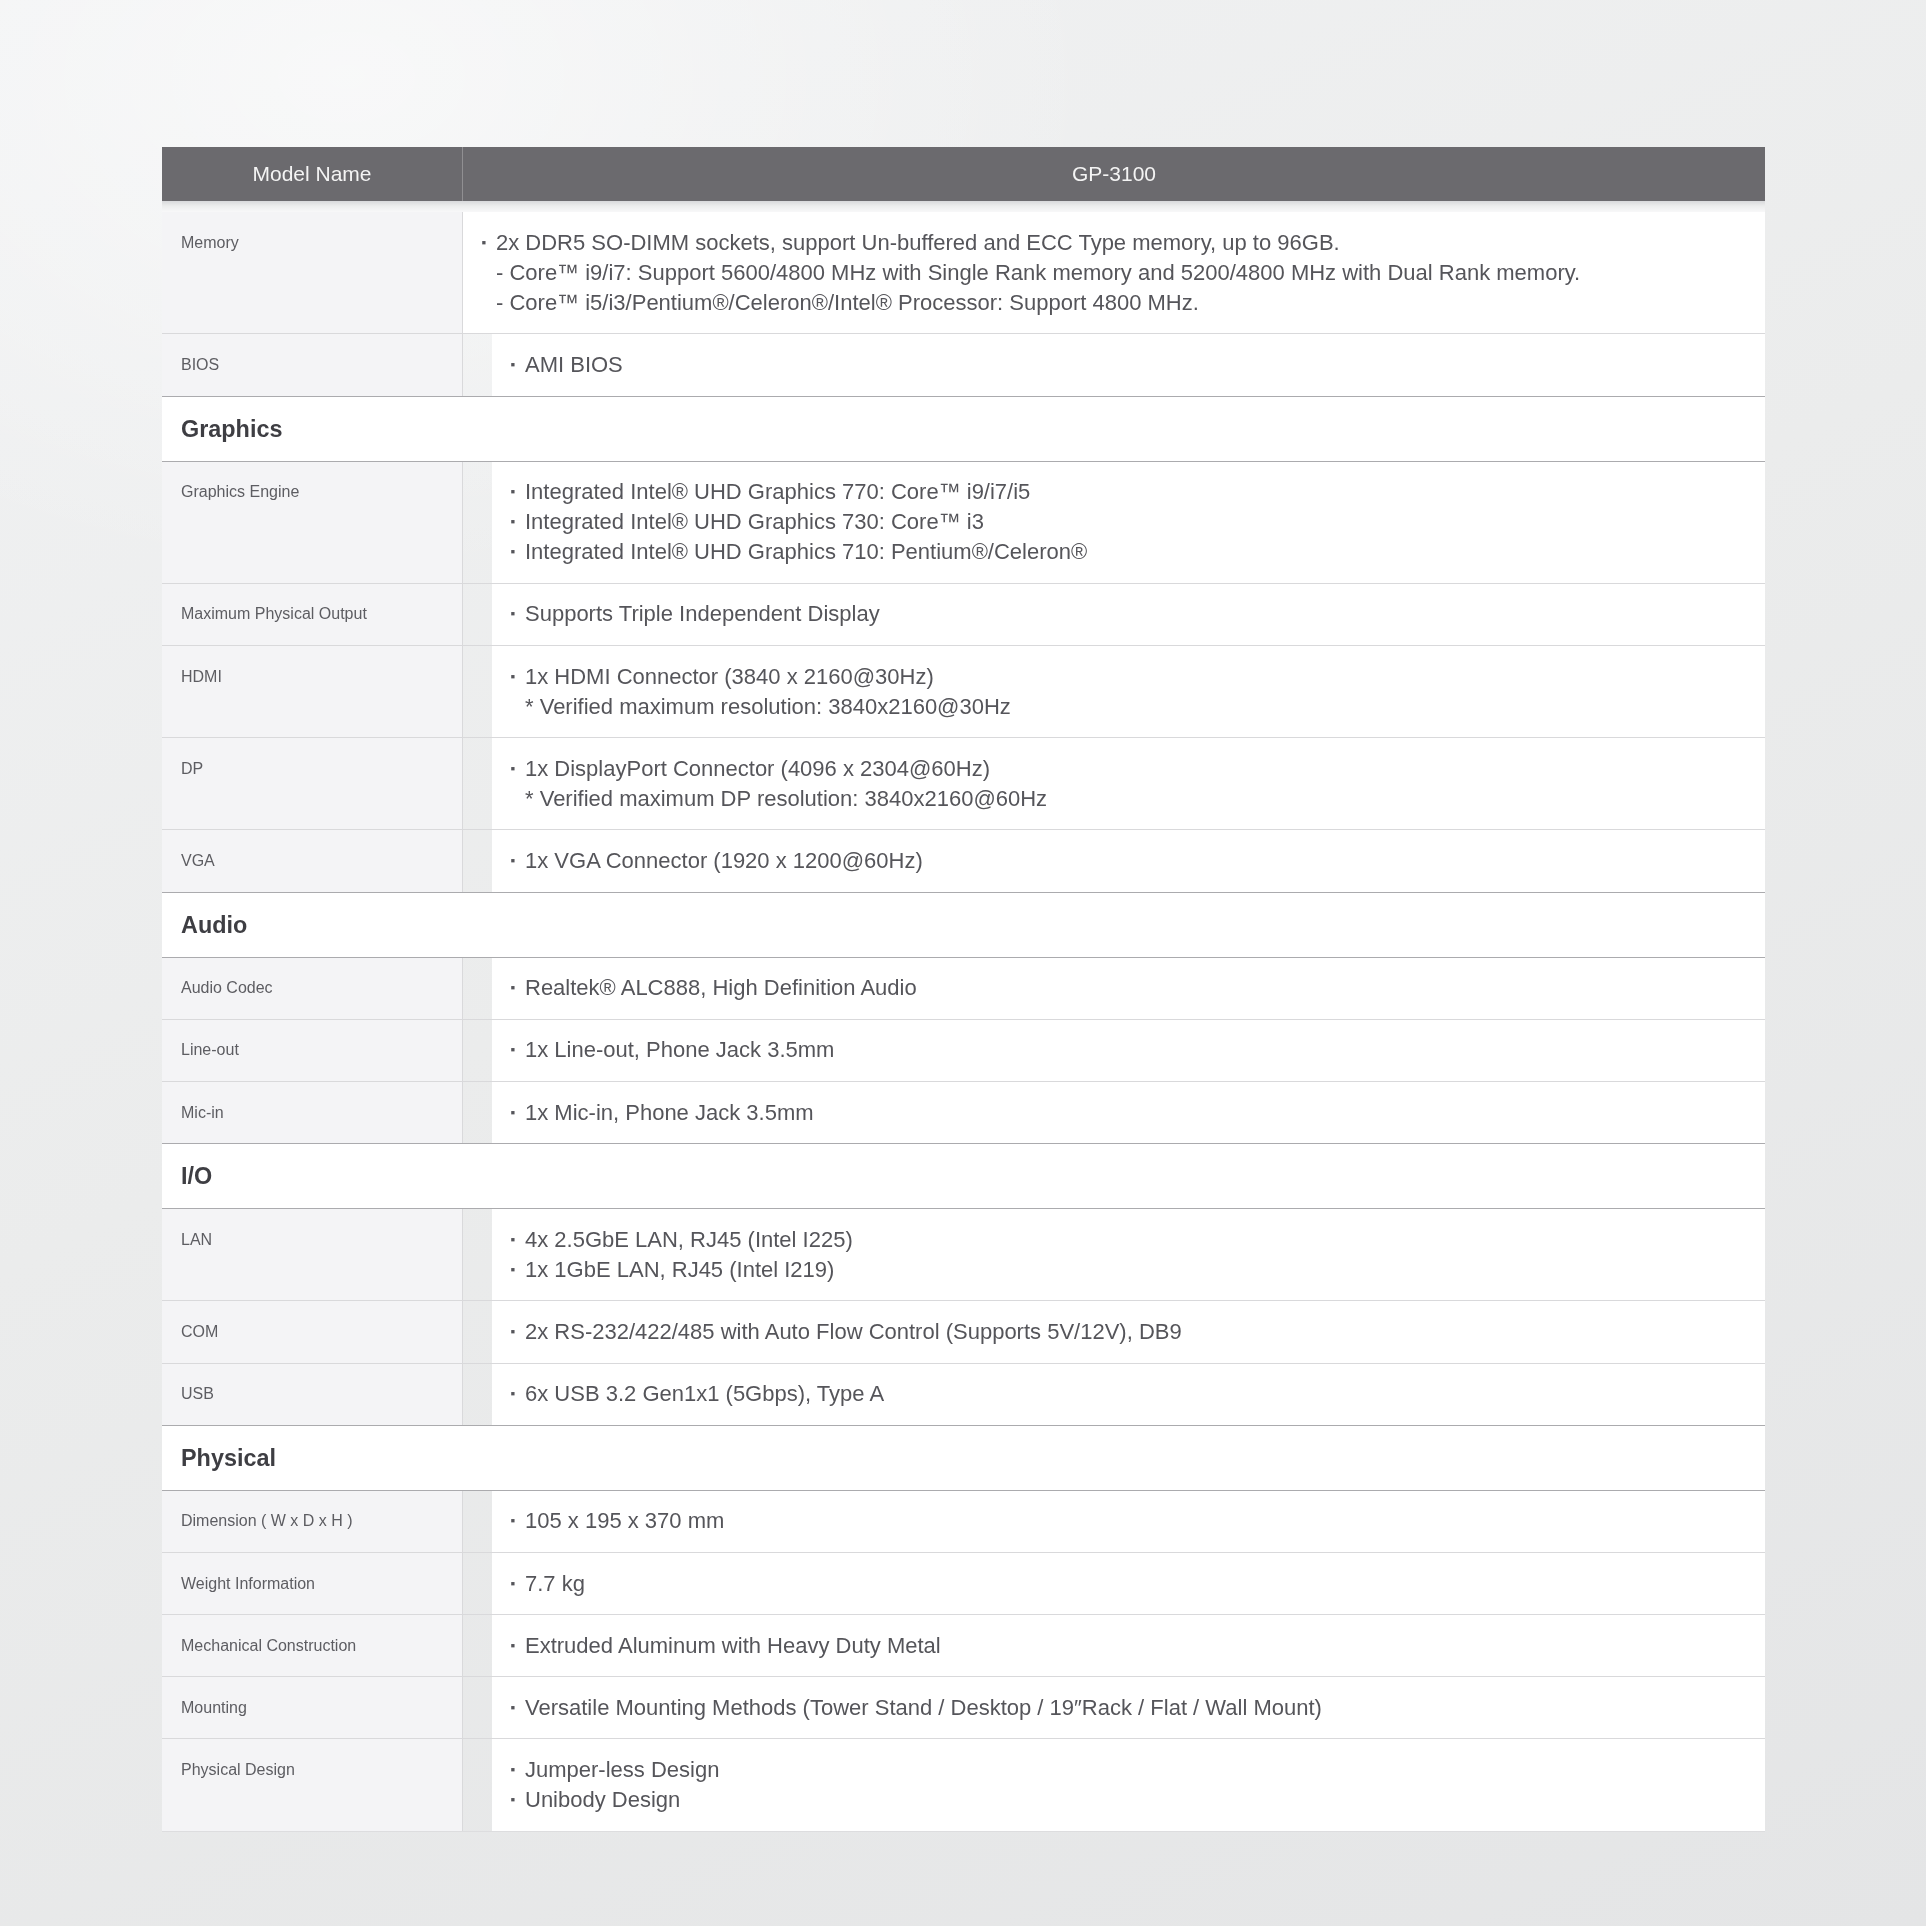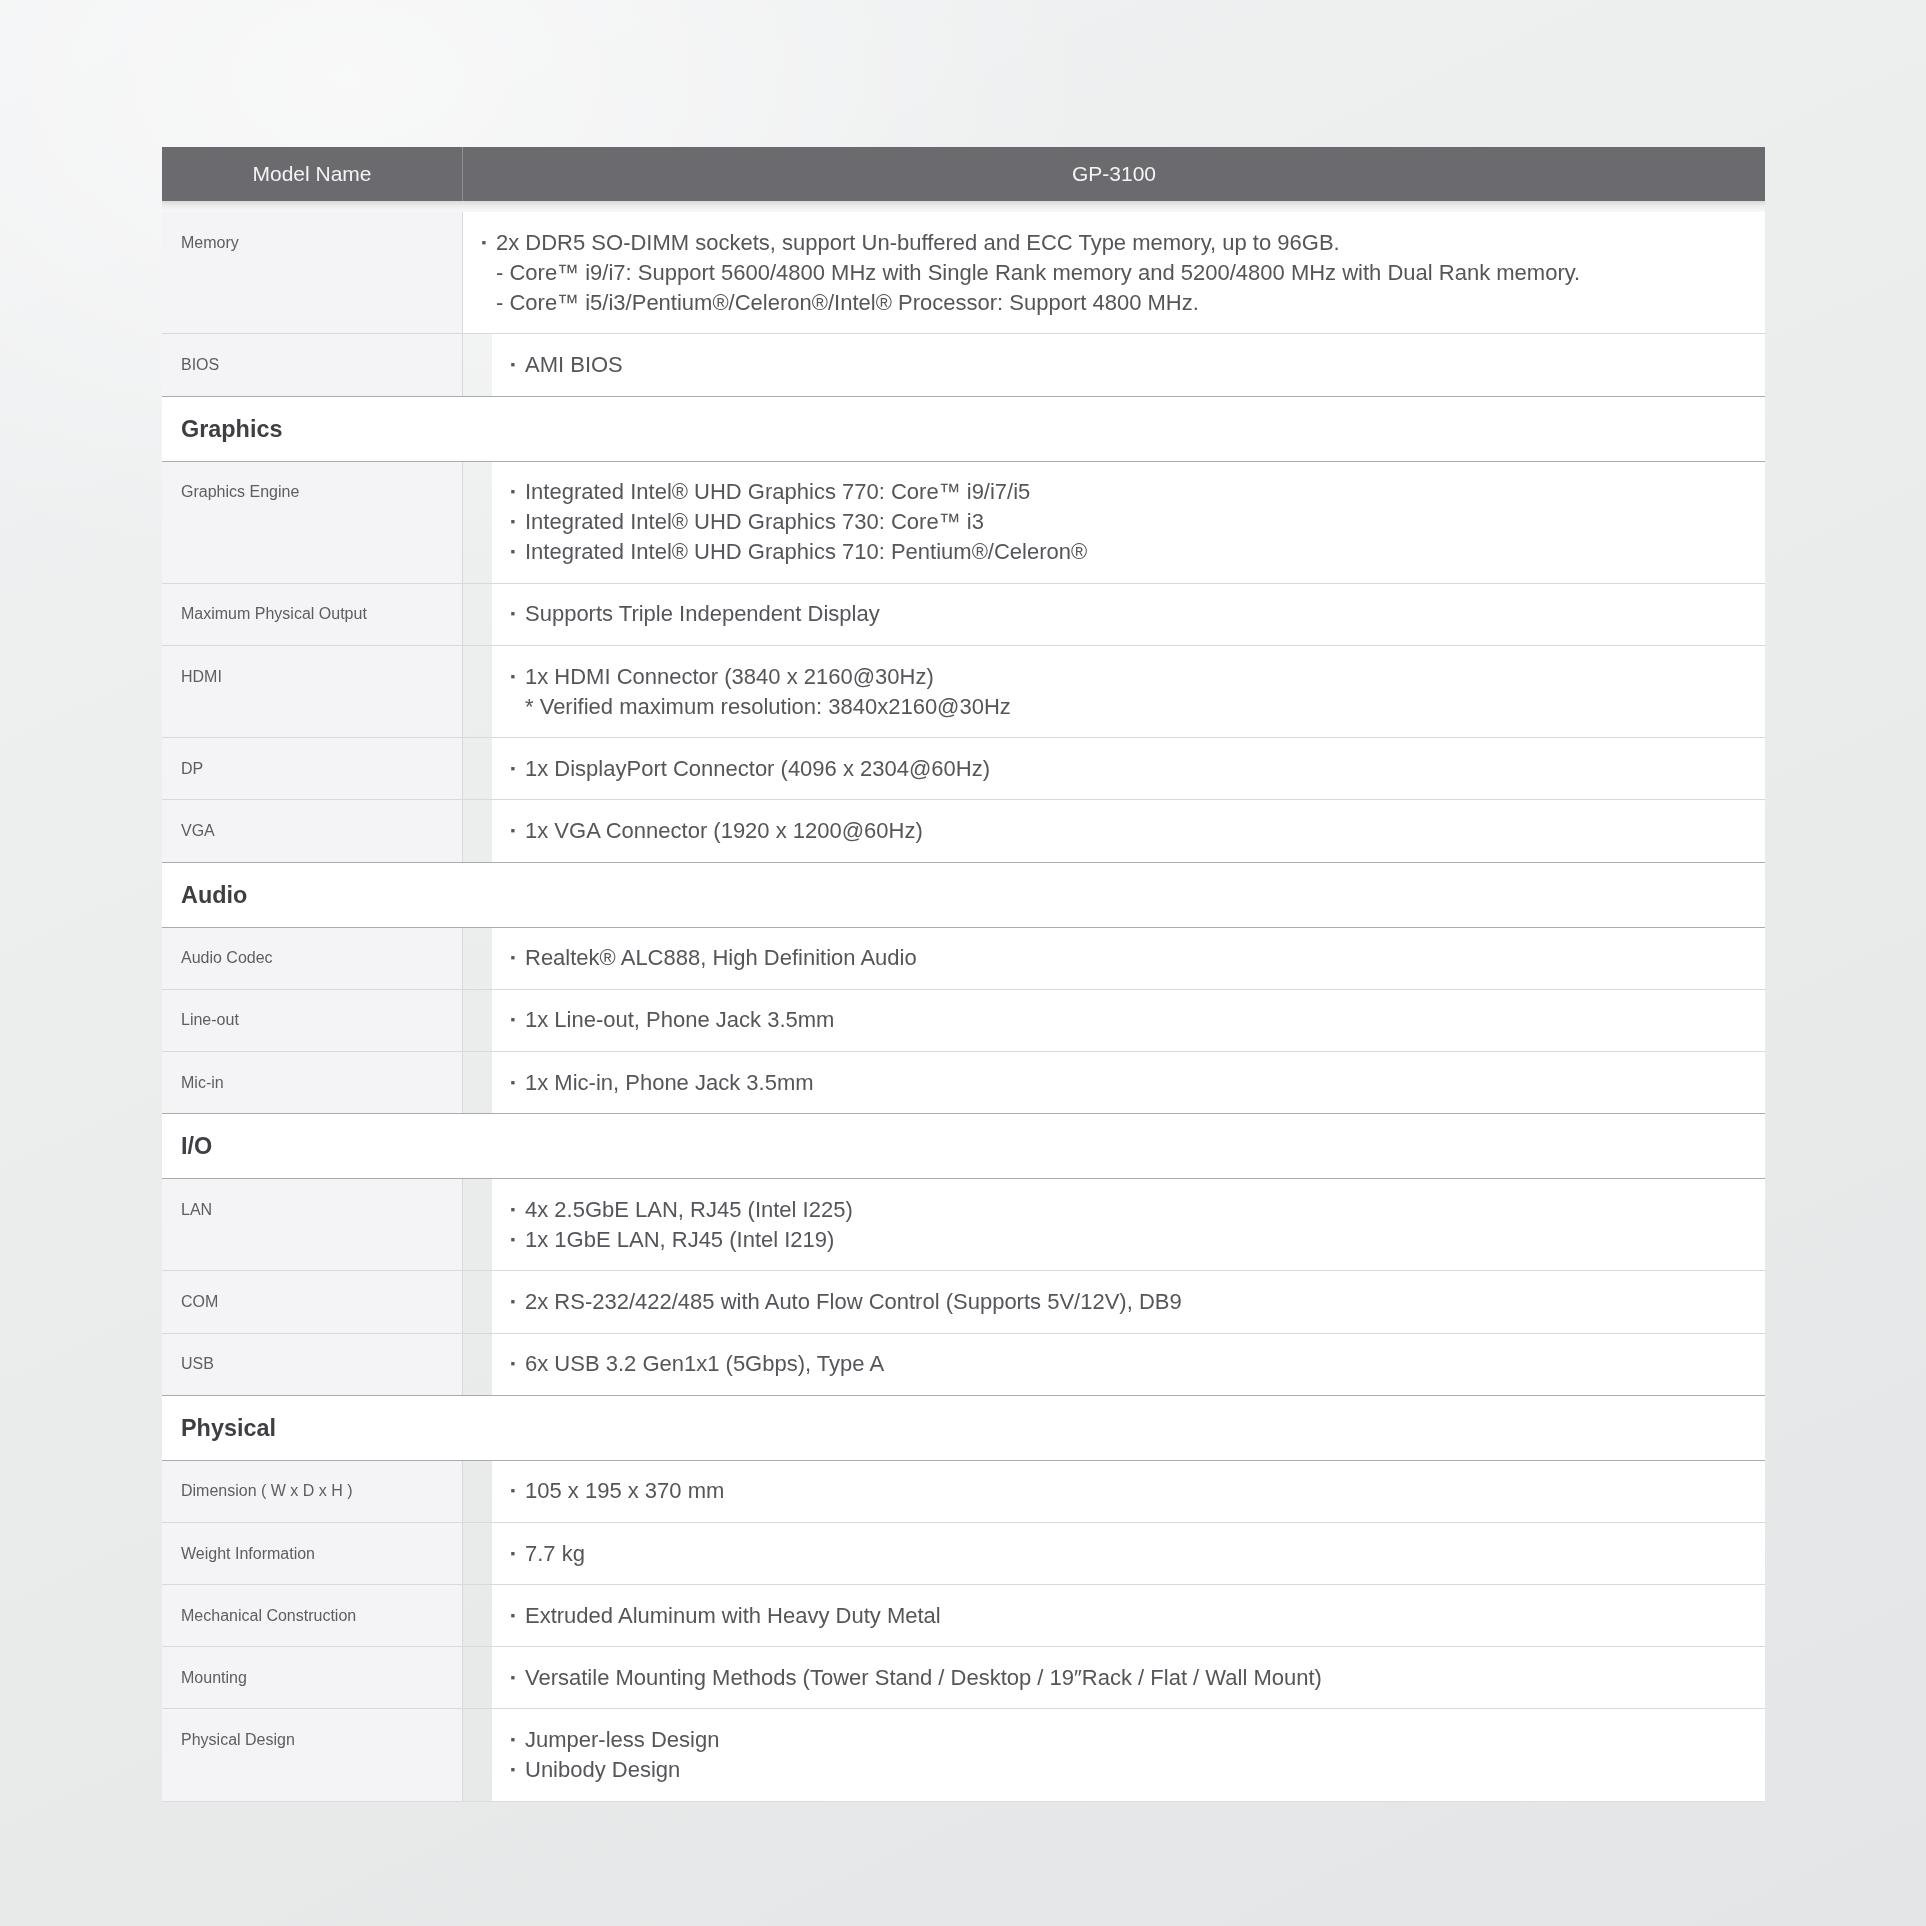--- a/index.html
+++ b/index.html
@@ -100,20 +100,21 @@
         <div class="cell-label">HDMI</div>
         <div class="cell-value">
           <div class="line"><span class="bullet">▪</span><span>1x HDMI Connector (3840 x 2160@30Hz)</span></div>
           <div class="line"><span>* Verified maximum resolution: 3840x2160@30Hz</span></div>
         </div>
       </div>
       <div class="row">
         <div class="cell-label">DP</div>
         <div class="cell-value">
           <div class="line"><span class="bullet">▪</span><span>1x DisplayPort Connector (4096 x 2304@60Hz)</span></div>
+          <div class="line"><span>* Verified maximum DP resolution: 3840x2160@60Hz</span></div>
         </div>
       </div>
       <div class="row">
         <div class="cell-label">VGA</div>
         <div class="cell-value">
           <div class="line"><span class="bullet">▪</span><span>1x VGA Connector (1920 x 1200@60Hz)</span></div>
         </div>
       </div>
       <div class="section-row">Audio</div>
       <div class="row">

